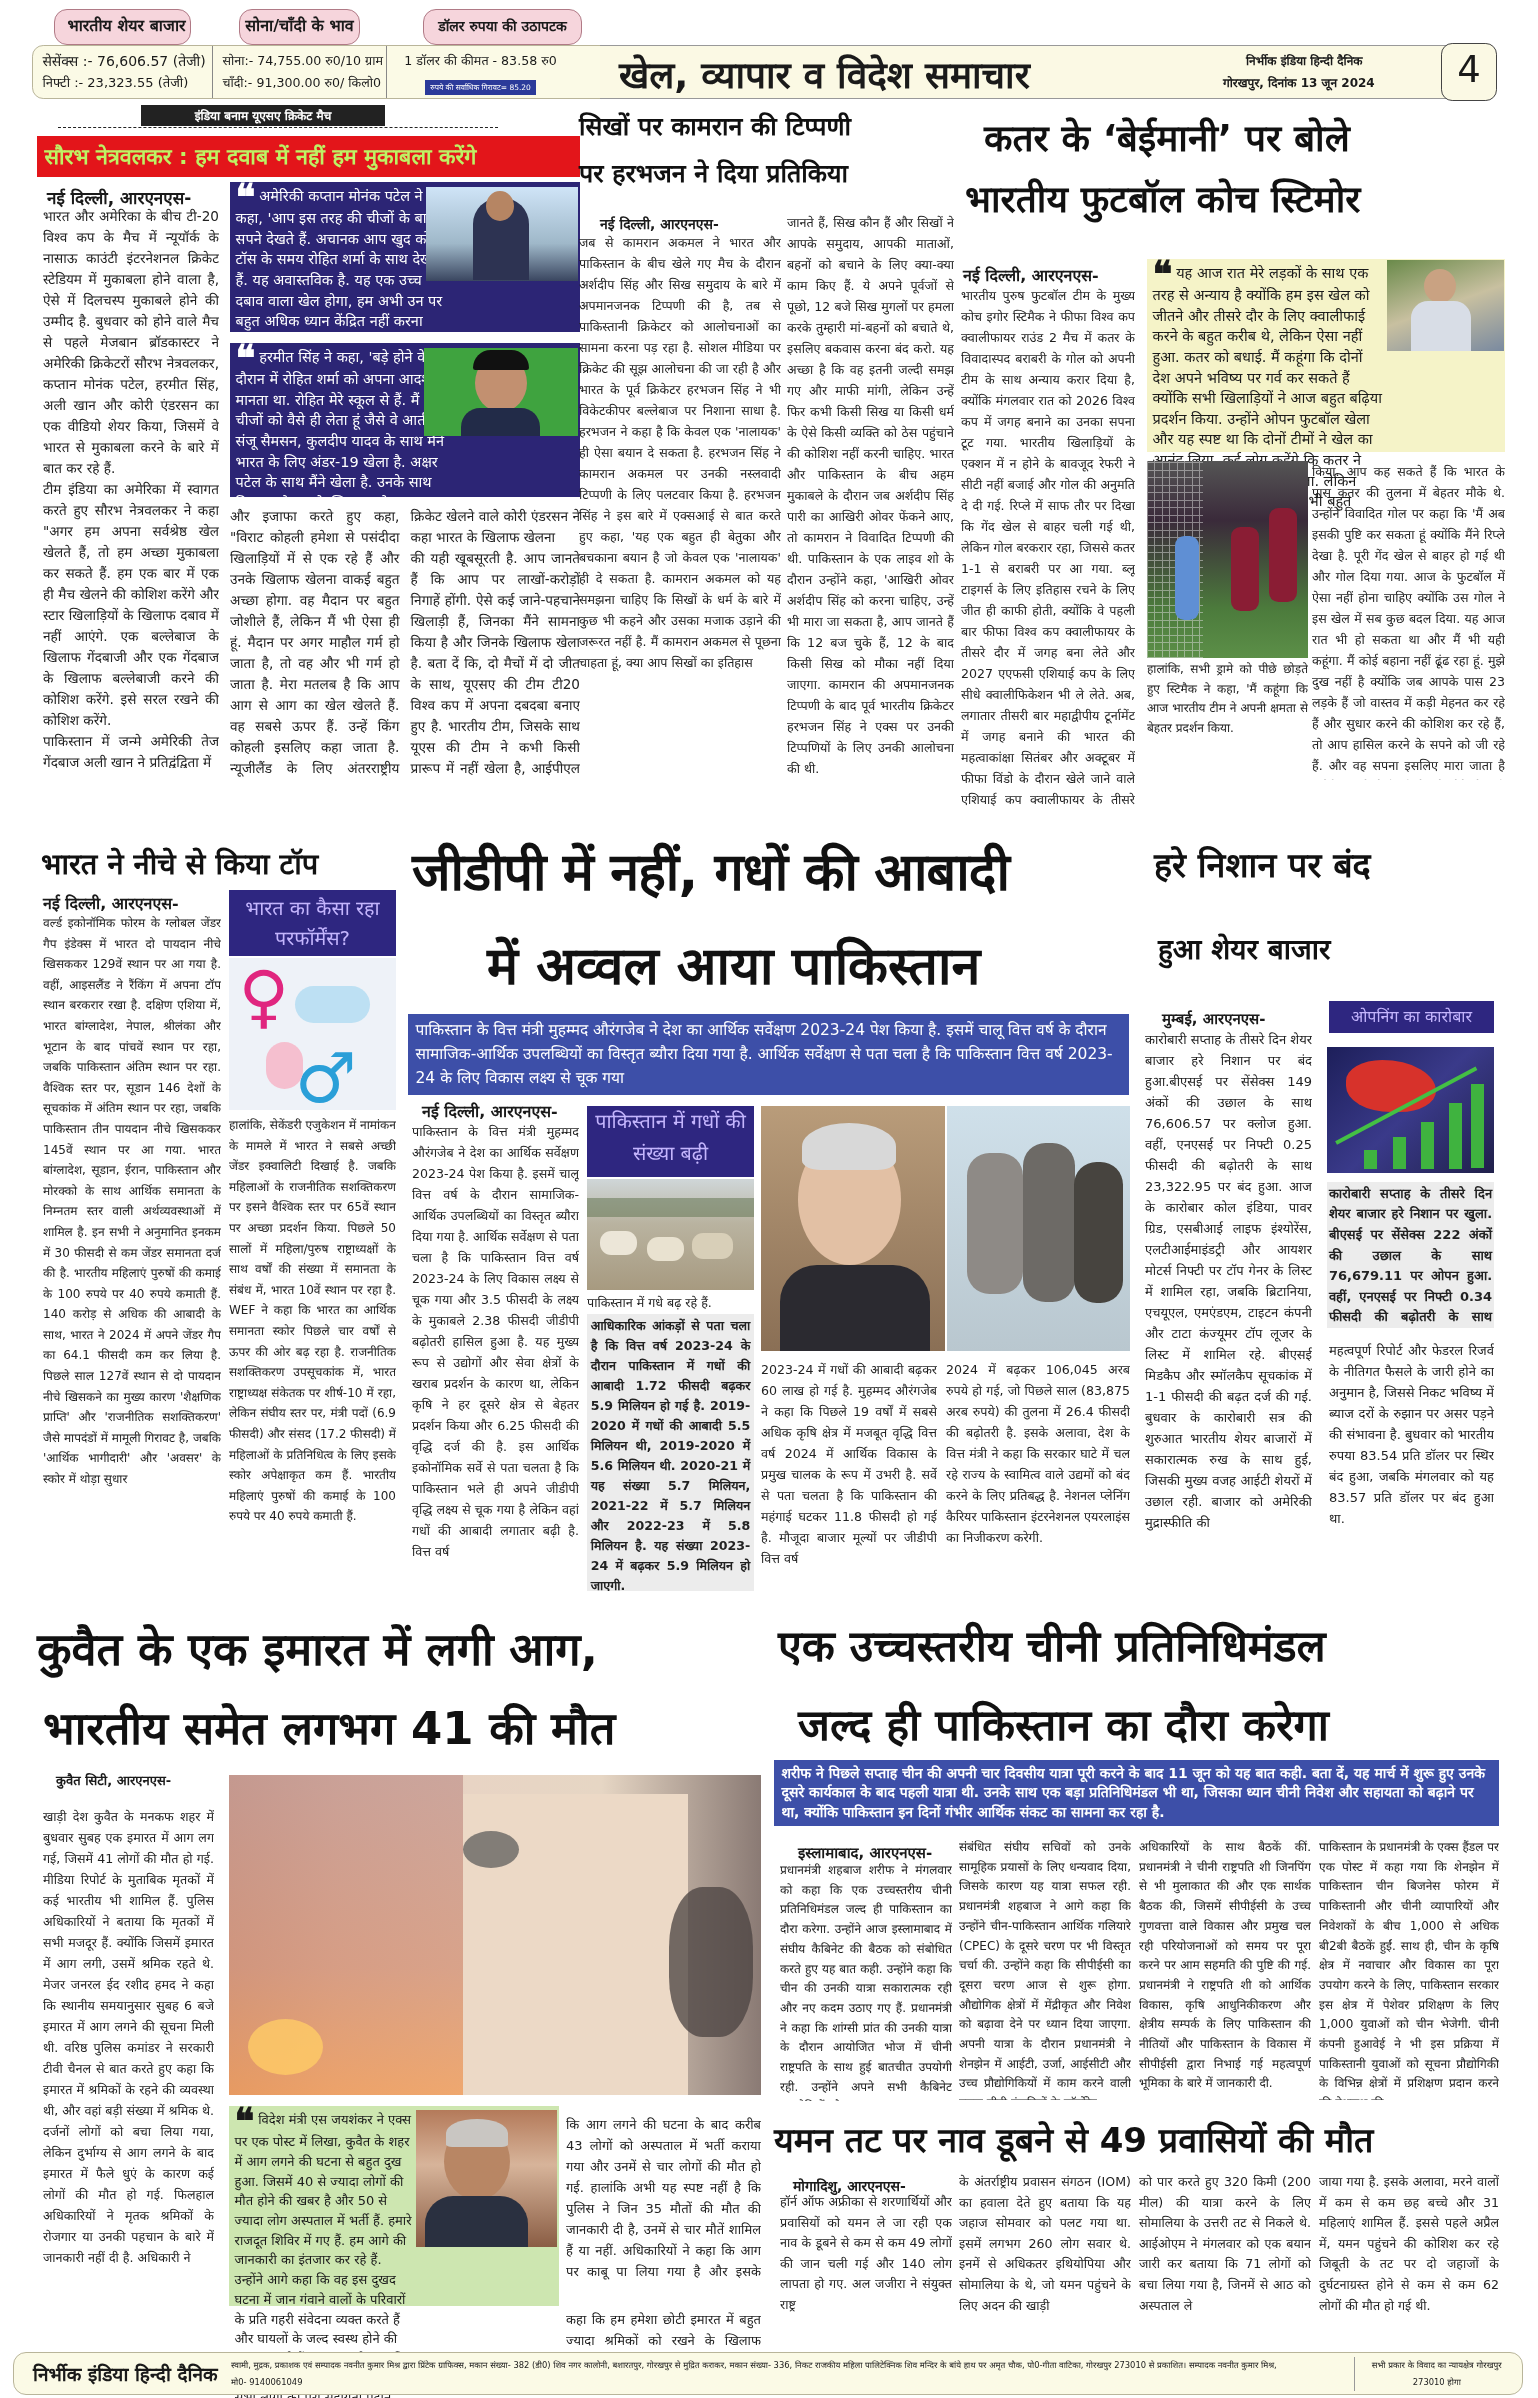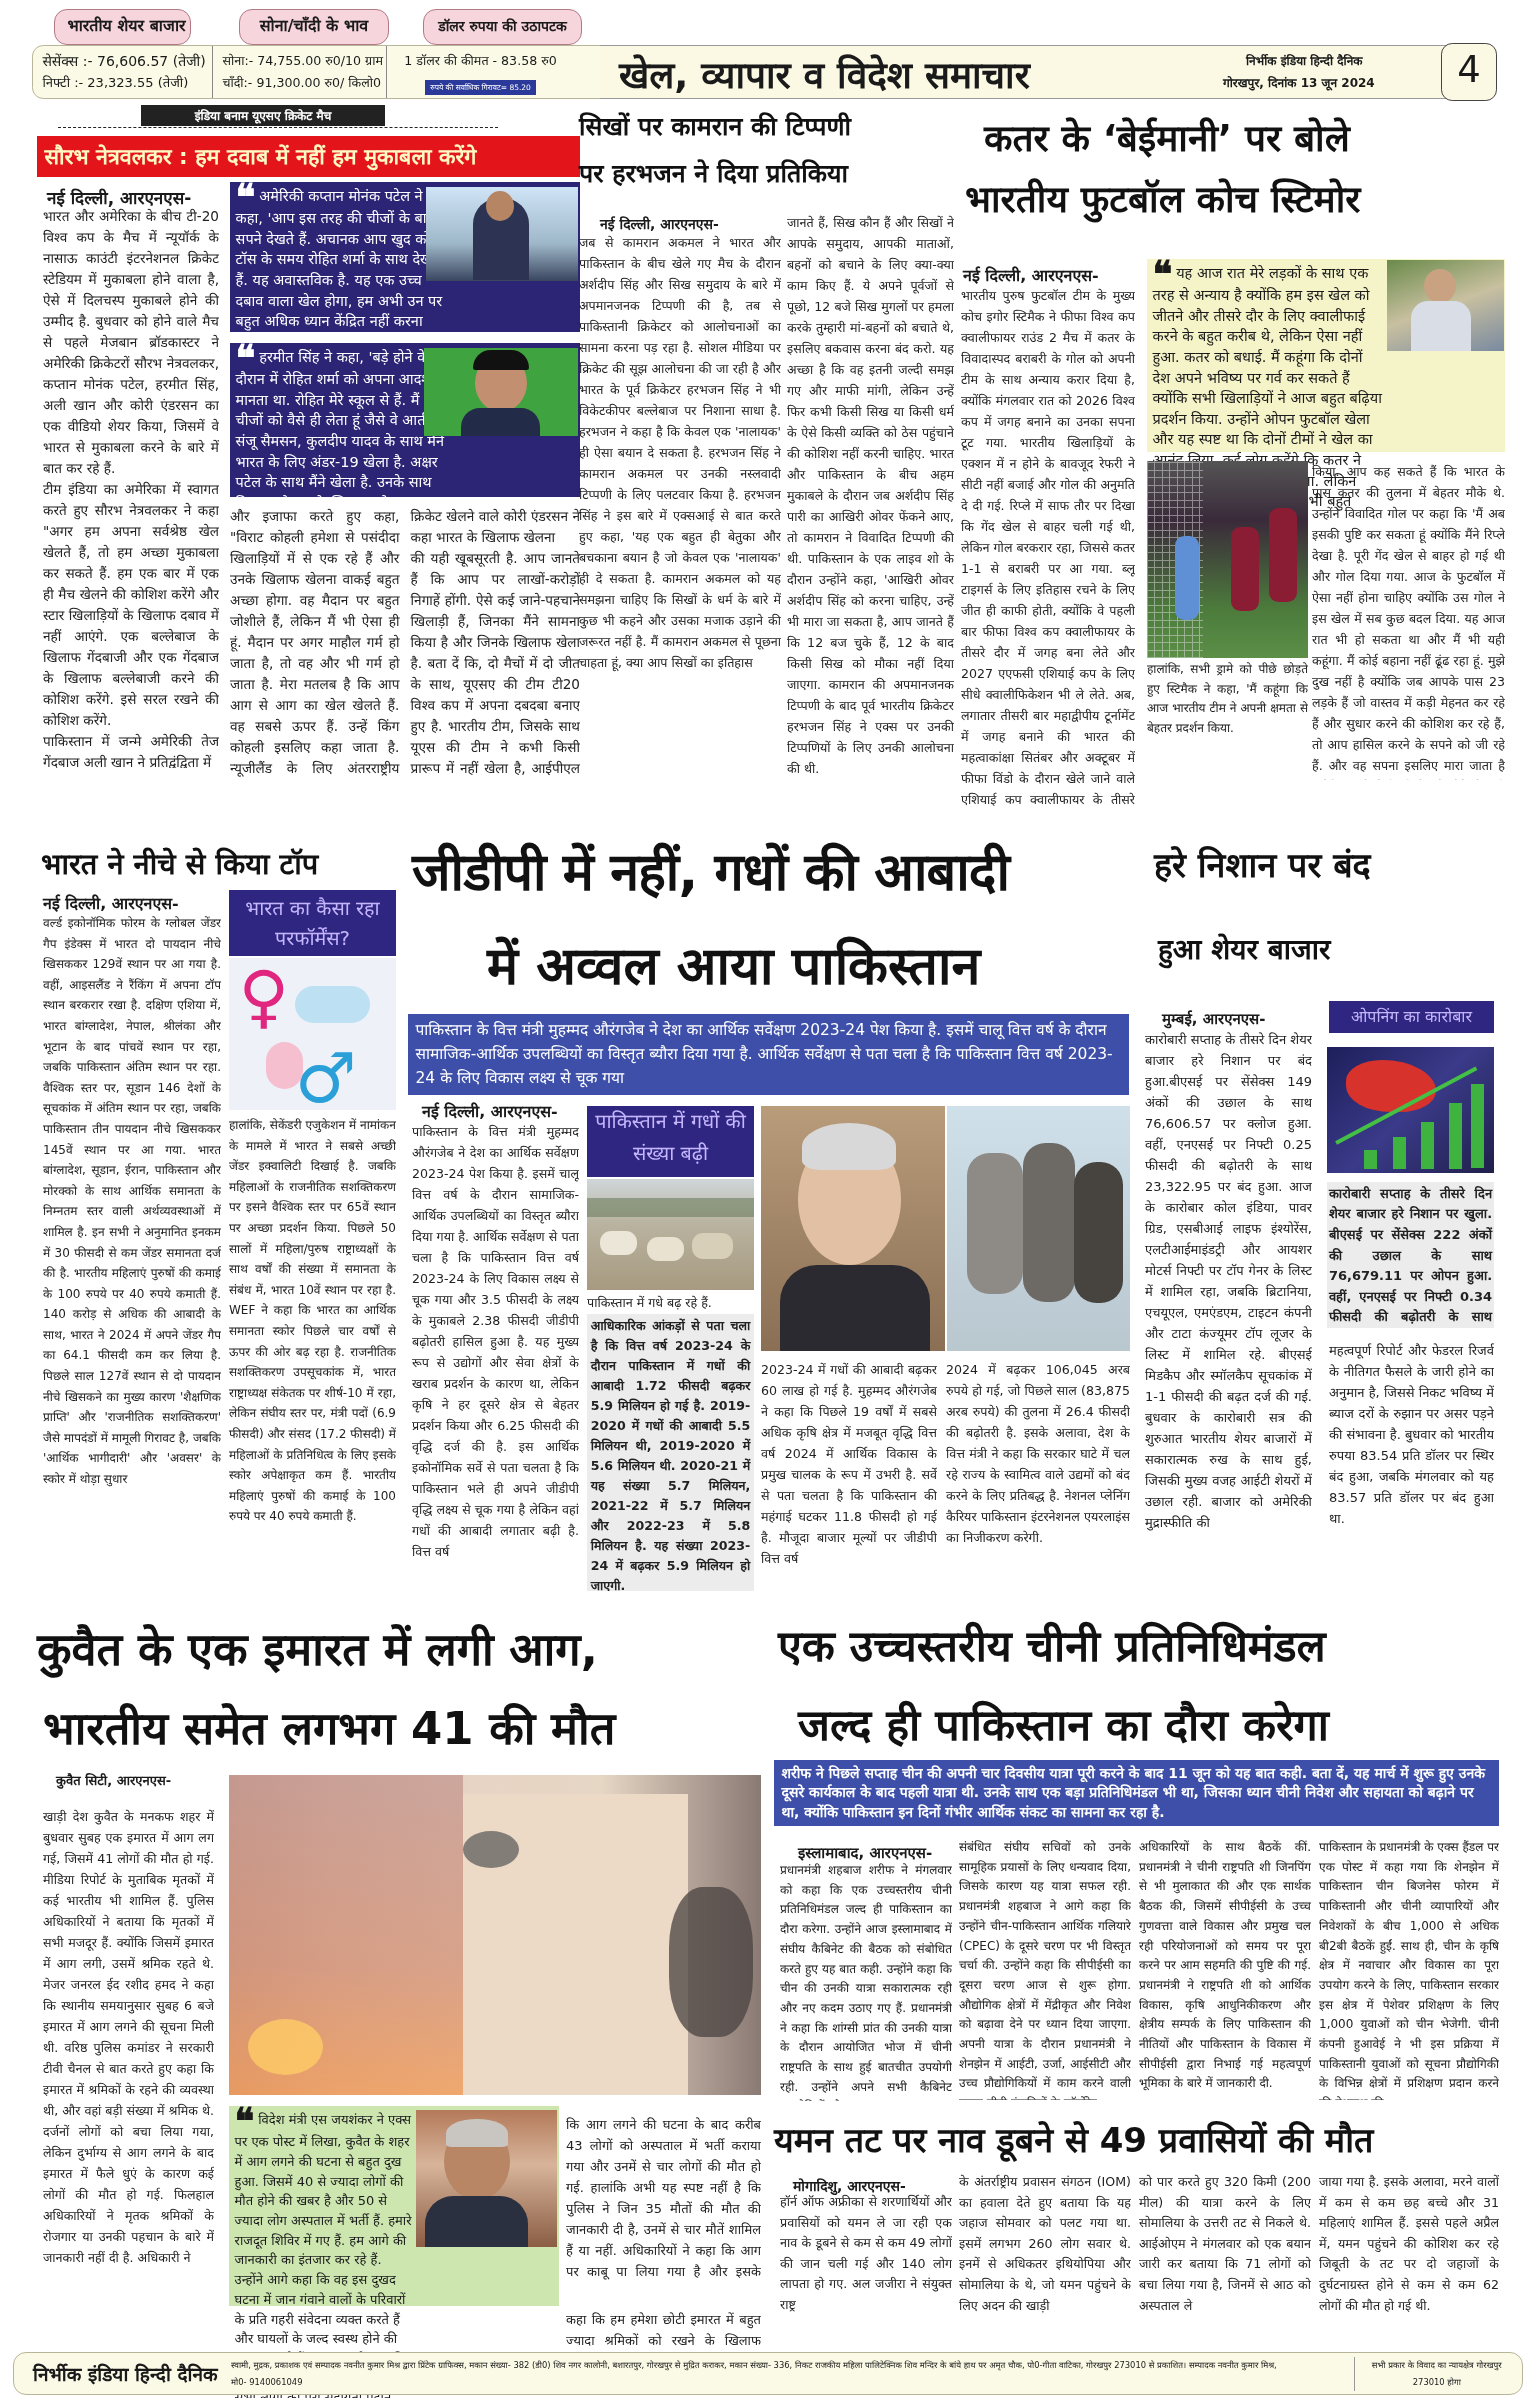--- a/index.html
+++ b/index.html
@@ -4,39 +4,39 @@
 <style>
   * { box-sizing: border-box; margin: 0; padding: 0; }
   body { width: 1538px; height: 2399px; background: #fff; font-family: "DejaVu Sans", sans-serif; color: #1a1a1a; overflow: hidden; position: relative; }
   .abs { position: absolute; }
   .pill { background: #f6d5dc; border: 1.9px solid #b07a86; border-radius: 13px; font-weight: bold; font-size: 16px; text-align: center; line-height: 32px; height: 36px; }
   .ticker { background: #fbfae6; border: 1.9px solid #b9b59a; border-radius: 11.2px; }
   .tcell { font-size: 15px; line-height: 26px; padding: 3.7px 9.4px; }
   .masthead { background: #fbf9e4; border-top: 1.9px solid #999; border-bottom: 1.9px solid #999; }
   .mast-title { font-size: 41px; font-weight: bold; }
   .pagenum { border: 1.9px solid #444; border-radius: 11.2px; font-size: 37px; text-align: center; line-height: 52px; background:#fbf9e4; }
-  .redbar { background: #e3151a; color: #fef9c3; font-weight: bold; font-size: 27px; line-height: 41px; padding-left: 7.5px; white-space: nowrap; overflow: hidden; }
+  .redbar { background: #e3151a; color: #bef264; font-weight: bold; font-size: 27px; line-height: 41px; padding-left: 7.5px; white-space: nowrap; overflow: hidden; }
   .body { font-size: 14px; line-height: 20.6px; text-align: justify; color: #222; }
   .dateline { font-weight: bold; font-size: 17px; }
   .quote-blue { background: #2c2575; color: #fff; font-size: 14.5px; line-height: 20.6px; padding: 3.7px 5.6px; }
   .quote-yellow { background: #f5f3c8; font-size: 14.5px; line-height: 20.6px; padding: 3.7px 5.6px; }
   .quote-green { background: #cde6b0; font-size: 14px; line-height: 20.6px; padding: 3.7px 5.6px; }
   .quote-mark { font-family: "DejaVu Serif", serif; font-size: 37px; font-weight: bold; line-height: 22.5px; vertical-align: top; margin-right: 3.7px; }
   .h1 { font-weight: bold; color: #111; white-space: nowrap; }
   .sub-blue { background: #3d4fa8; color: #fff; font-size: 17px; line-height: 28px; padding: 3.7px 7.5px; }
   .box-blue { background: #2e2680; color: #c4b5fd; font-weight: bold; text-align: center; }
   .grey-box { background: #ececec; }
   .photo { overflow: hidden; }
   .footer { background: #fbfae6; border: 1.9px solid #b9b59a; border-radius: 13px; }
 </style>
 </head>
 <body>
 
 <div class="abs pill" style="left:54px;top:9.4px;width:137px;padding-left:8px;">भारतीय शेयर बाजार</div>
-<div class="abs pill" style="left:239px;top:9.4px;width:150px;">सोना/चाँदी के भाव</div>
+<div class="abs pill" style="left:239px;top:9.4px;width:121px;">सोना/चाँदी के भाव</div>
 <div class="abs pill" style="left:423px;top:9.4px;width:159px;font-size:14px;">डॉलर रुपया की उठापटक</div>
 
 <div class="abs ticker" style="left:32px;top:45px;width:581px;height:54px;display:flex;">
   <div class="tcell" style="width:180px;border-right:0.9px solid #888;">
     <div style="white-space:nowrap;font-size:14px;line-height:22.5px;">सेसेंक्स :- 76,606.57  (तेजी)</div>
     <div style="white-space:nowrap;font-size:13px;line-height:22.5px;">निफ्टी :- 23,323.55  (तेजी)</div>
   </div>
   <div class="tcell" style="width:174px;border-right:0.9px solid #888;">
     <div style="white-space:nowrap;font-size:12.6px;line-height:22.5px;">सोना:- 74,755.00 रु0/10 ग्राम</div>
     <div style="white-space:nowrap;font-size:12.6px;line-height:22.5px;">चाँदी:- 91,300.00 रु0/ किलो0</div>

